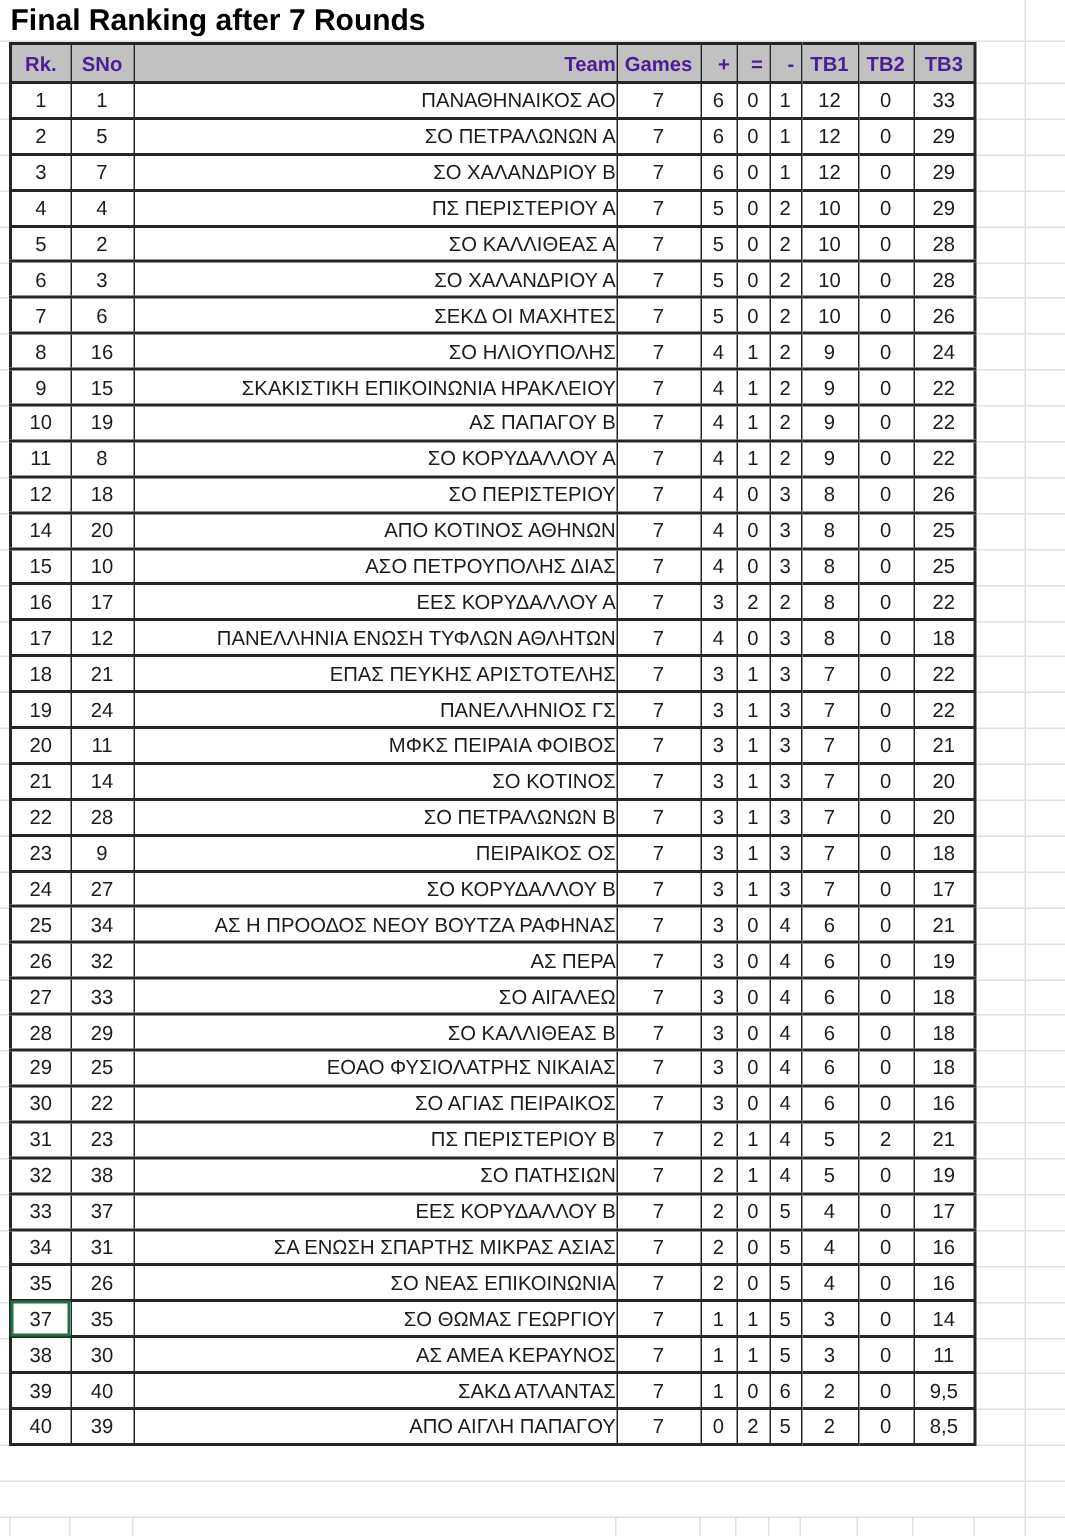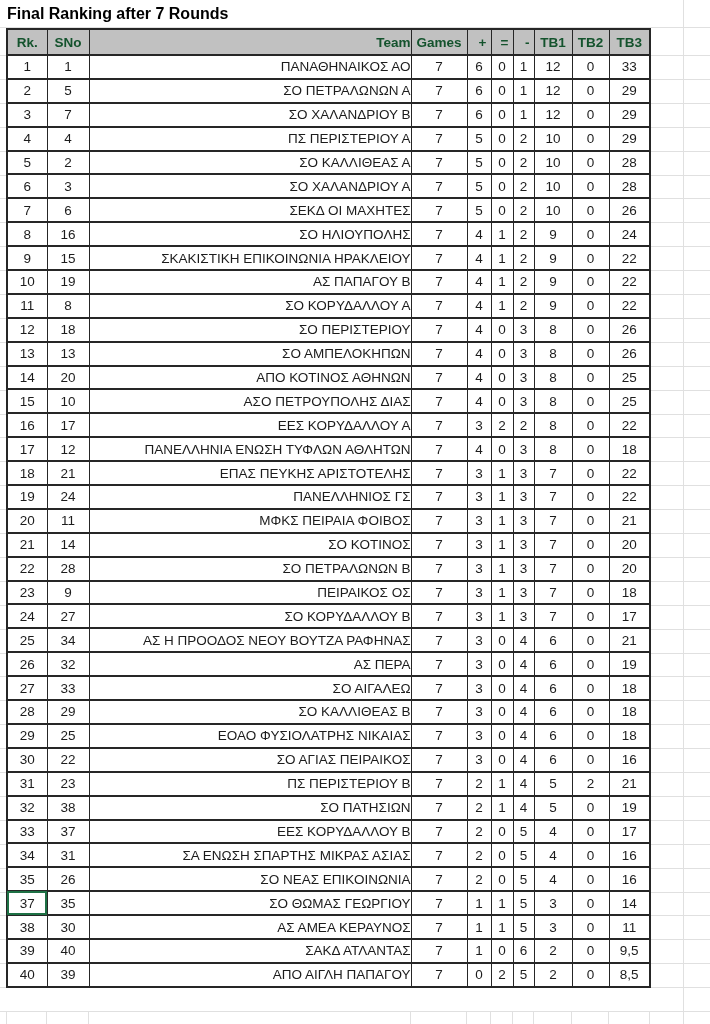--- a/index.html
+++ b/index.html
@@ -5,42 +5,42 @@
   html,body{margin:0;padding:0;}
   body{
     width:710px;height:1024px;position:relative;background:#ffffff;
     font-family:"Liberation Sans","DejaVu Sans",sans-serif;
     overflow:hidden;
   }
   .gl{position:absolute;background:var(--gridline,#e0e0e0);}
   #gridlines{position:absolute;left:0;top:0;width:710px;height:1024px;z-index:0;}
   .title{
     position:absolute;left:7px;top:4px;z-index:2;
-    font-size:16px;font-weight:bold;color:#000;line-height:20px;white-space:nowrap;
+    font-size:20px;font-weight:bold;color:#000;line-height:20px;white-space:nowrap;
   }
   table{
     position:absolute;left:6px;top:28px;z-index:1;
     border-collapse:collapse;table-layout:fixed;width:643px;
     border:2px solid var(--grid-border,#262626);
     background:#fff;
   }
   th,td{
     border:1px solid var(--grid-border,#262626);
     border-top-width:2px;border-bottom-width:2px;
     padding:0;margin:0;
     font-size:13.5px;color:#1c1c1c;
     text-align:center;vertical-align:middle;
     white-space:nowrap;overflow:hidden;
     background:#fff;
   }
   thead tr{height:26px;}
   tbody tr{height:23.9px;}
   thead th{
     background:var(--header-bg,#c1c1c1);
-    font-weight:bold;color:#14532d;
+    font-weight:bold;color:#4c1d95;
   }
   th.c-team,td.c-team{text-align:right;padding-left:5px;}
   th.c-wins,th.c-draws,th.c-losses{text-align:right;padding-right:4px;}
   td.active{
     outline:2px solid var(--active-outline,#1e7145);
     outline-offset:-2px;
     position:relative;z-index:3;
   }
 </style>
 </head>
@@ -271,32 +271,20 @@
         <td class="c-team">ΣΟ ΠΕΡΙΣΤΕΡΙΟΥ</td>
         <td class="c-games">7</td>
         <td class="c-wins">4</td>
         <td class="c-draws">0</td>
         <td class="c-losses">3</td>
         <td class="c-tb1">8</td>
         <td class="c-tb2">0</td>
         <td class="c-tb3">26</td>
       </tr>
       <tr>
-        <td class="c-rk">13</td>
-        <td class="c-sno">13</td>
-        <td class="c-team">ΣΟ ΑΜΠΕΛΟΚΗΠΩΝ</td>
-        <td class="c-games">7</td>
-        <td class="c-wins">4</td>
-        <td class="c-draws">0</td>
-        <td class="c-losses">3</td>
-        <td class="c-tb1">8</td>
-        <td class="c-tb2">0</td>
-        <td class="c-tb3">26</td>
-      </tr>
-      <tr>
         <td class="c-rk">14</td>
         <td class="c-sno">20</td>
         <td class="c-team">ΑΠΟ ΚΟΤΙΝΟΣ ΑΘΗΝΩΝ</td>
         <td class="c-games">7</td>
         <td class="c-wins">4</td>
         <td class="c-draws">0</td>
         <td class="c-losses">3</td>
         <td class="c-tb1">8</td>
         <td class="c-tb2">0</td>
         <td class="c-tb3">25</td>

